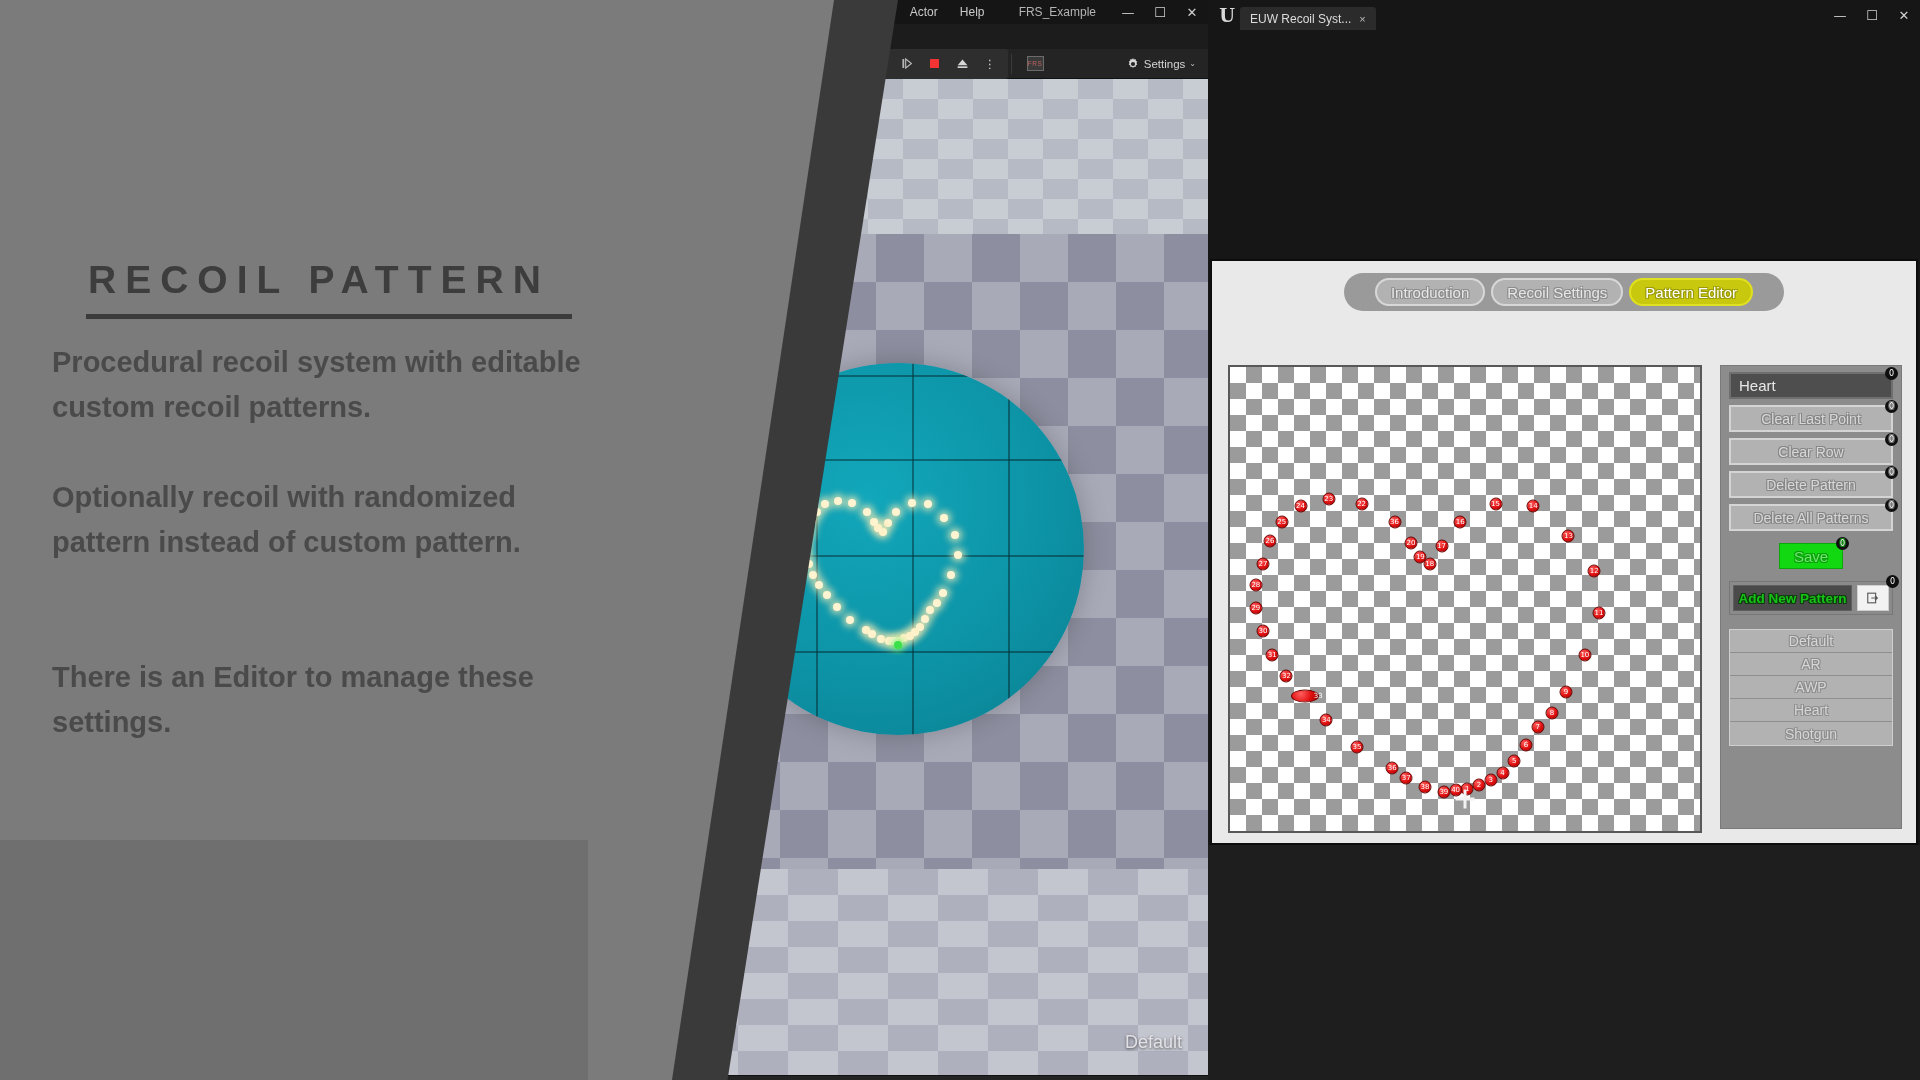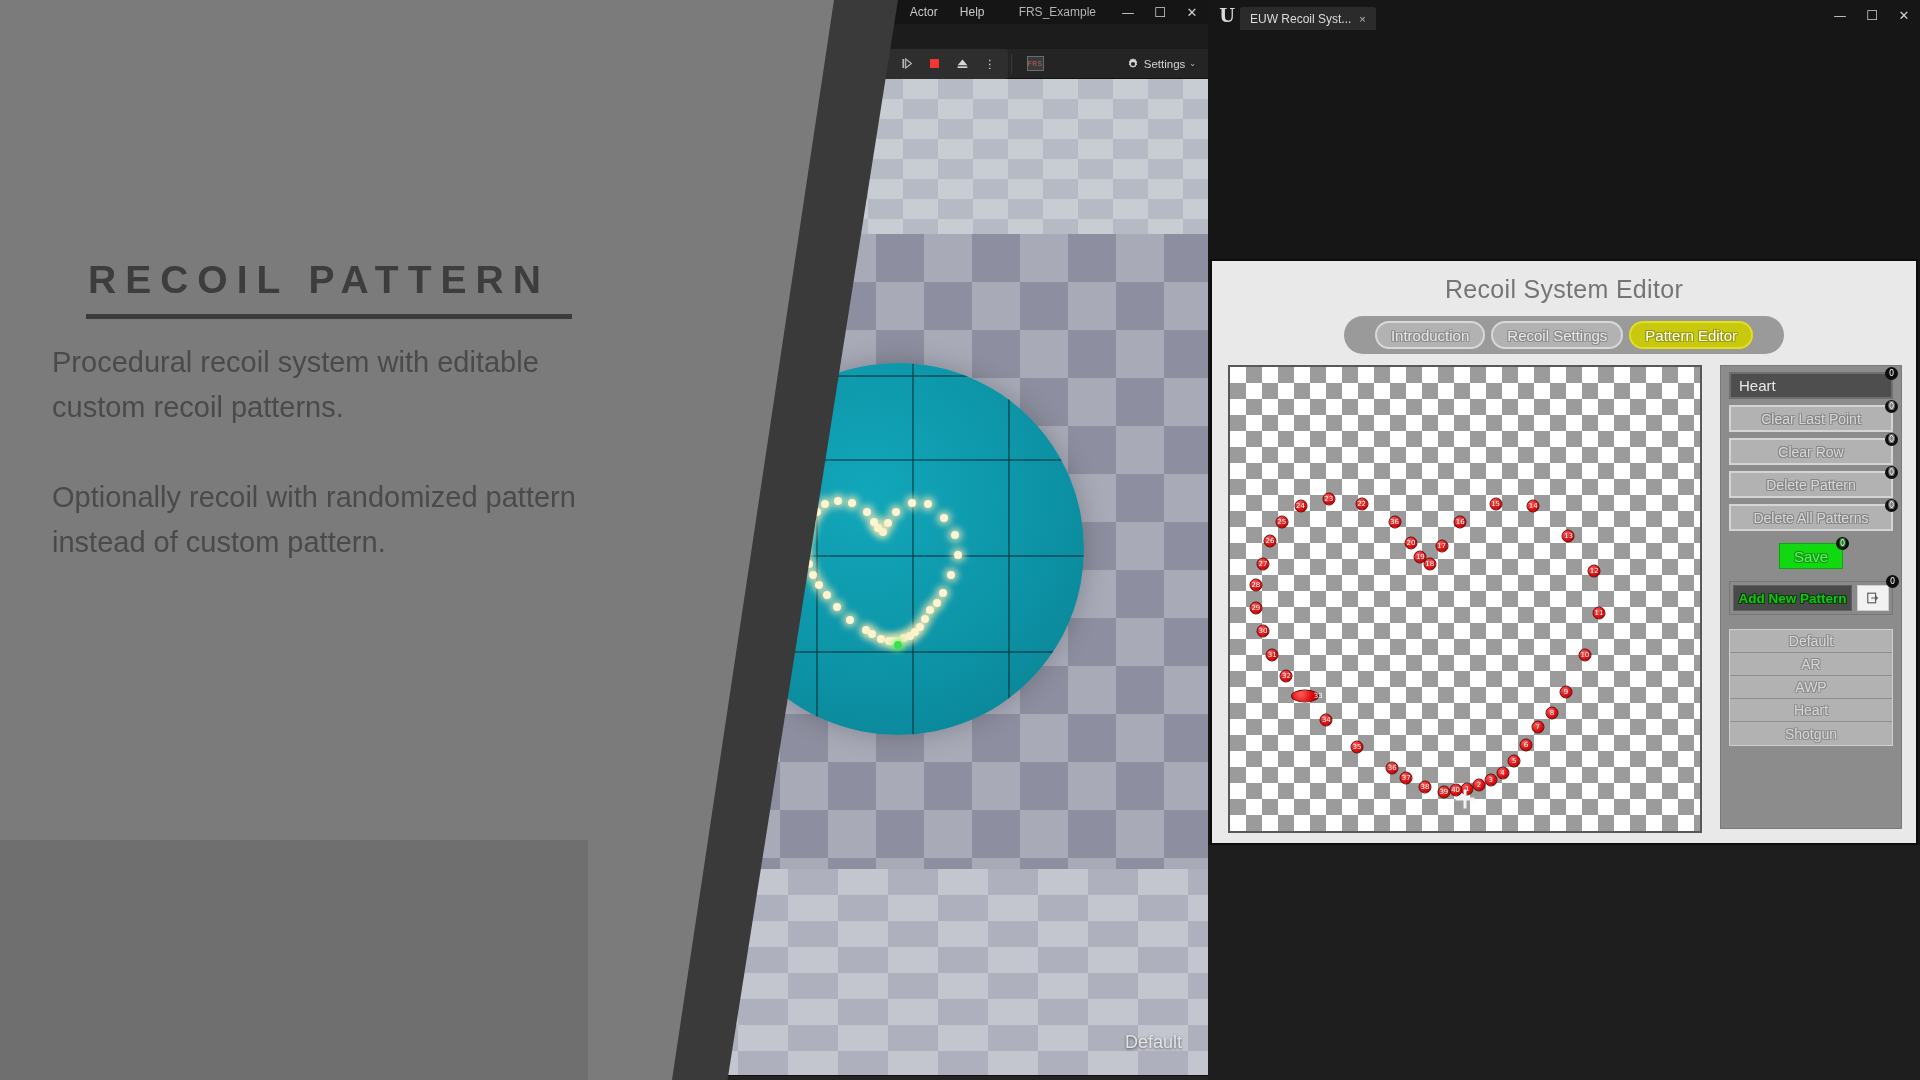--- a/index.html
+++ b/index.html
@@ -19,21 +19,21 @@
     position: absolute; left: 88px; top: 258px;
     font-size: 39px; font-weight: 600; letter-spacing: 9px;
     color: #3d3d3d;
   }
   #slide-title-rule {
     position: absolute; left: 86px; top: 314px; width: 486px; height: 5px;
     background: #3b3b3b;
   }
   .slide-para {
     position: absolute; left: 52px; width: 560px;
-    font-size: 29px; font-weight: 400; line-height: 45px; color: #4a4a4a;
+    font-size: 29px; font-weight: 700; line-height: 45px; color: #4a4a4a;
   }
   #para-0 { top: 340px; }
   #para-1 { top: 475px; }
   #para-2 { top: 655px; }
 
   
   #ue-window {
     position: absolute; left: 588px; top: 0; width: 620px; height: 1080px;
     background: #e5e5e5; overflow: hidden;
     z-index: 5;
@@ -303,20 +303,21 @@
 </head>
 <body>
 
 <div id="root">
 
   <div id="slide">
     <div id="slide-title">RECOIL PATTERN</div>
     <div id="slide-title-rule"></div>
     <div class="slide-para" id="para-0">Procedural recoil system with editable custom recoil patterns.</div>
     <div class="slide-para" id="para-1">Optionally recoil with randomized pattern instead of custom pattern.</div>
+    <div class="slide-para" id="para-2">There is an Editor to manage these settings.</div>
   </div>
 
   <div id="ue-window">
 
     <div id="ue-titlebar">
       <div id="ue-menu">
         <div class="menu-item">File</div>
         <div class="menu-item">Edit</div>
         <div class="menu-item">Window</div>
         <div class="menu-item">Tools</div>
@@ -518,21 +519,20 @@
       </div>
       <div id="euw-win-ctrls">
         <div class="wbtn">—</div>
         <div class="wbtn">☐</div>
         <div class="wbtn close">✕</div>
       </div>
     </div>
     <div id="euw-body-blank"></div>
 
     <div id="euw-panel">
-      <div id="rse-title">Recoil System Editor</div>
 
       <div id="rse-tabs">
         <div class="rse-tab">Introduction</div>
         <div class="rse-tab">Recoil Settings</div>
         <div class="rse-tab active">Pattern Editor</div>
       </div>
 
       <div id="rse-main">
 
         <div id="canvas-wrap">

